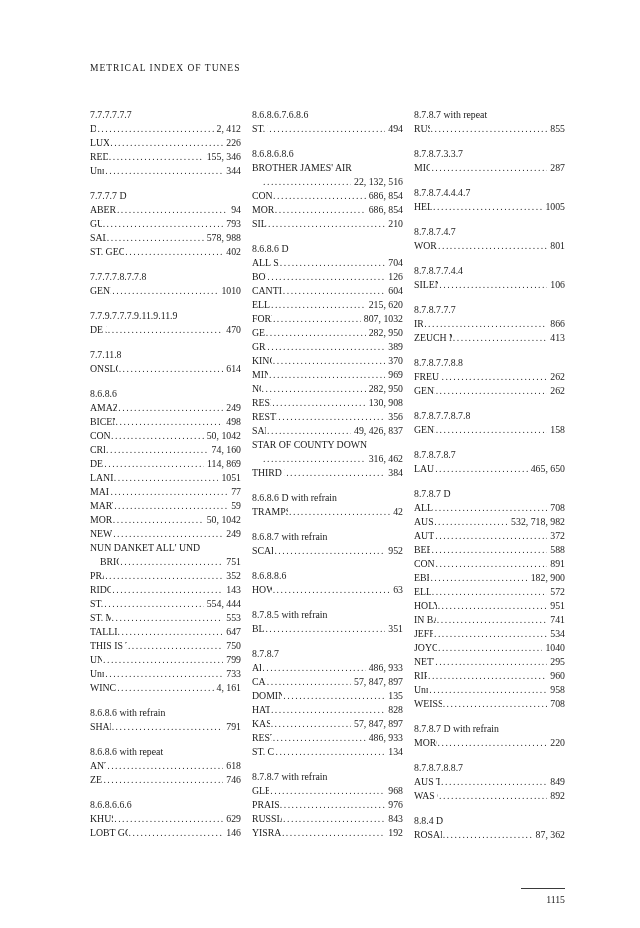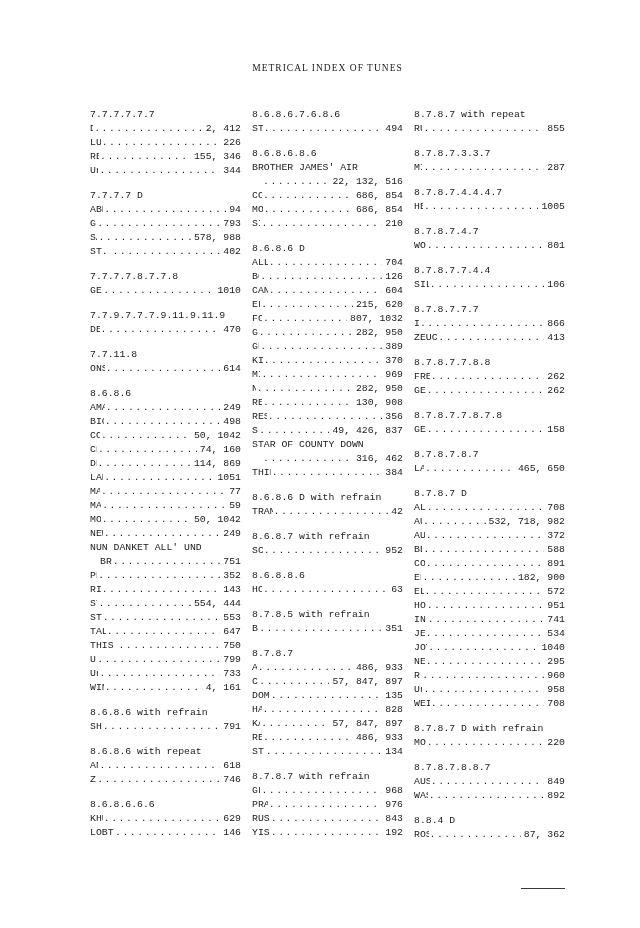--- a/index.html
+++ b/index.html
@@ -7,32 +7,32 @@
   body {
     width: 640px; height: 928px;
     position: relative;
     font-family: "Liberation Serif", serif;
     color: #1b1b1b;
     overflow: hidden;
   }
   .page-header {
     position: absolute;
     top: 63px; left: 90px; width: 475px;
-    text-align: center;
+    text-align: left;
     font-size: 9.5px;
     letter-spacing: 1px;
   }
   .columns {
     position: absolute;
     top: 108px; left: 90px; width: 475px;
     display: flex;
     gap: 11px;
   }
   .column { width: 151px; flex: 0 0 151px; }
-  .section { margin-bottom: 11px; font-family: Liberation Mono, monospace; }
+  .section { margin-bottom: 11px; }
   .meter { font-size: 9.8px; line-height: 14px; white-space: nowrap; }
   .row {
     display: flex;
     align-items: baseline;
     font-size: 9.8px;
     line-height: 14px;
   }
   .row .name { white-space: nowrap; overflow: hidden; }
   .row .leader {
     flex: 1 1 auto;
@@ -675,14 +675,15 @@
             <span class="name">ROSALIE MCMILLAN</span>
             <span class="leader"></span>
             <span class="pages">87, 362</span>
           </div>
         </div>
       </div>
   </div>
 
   <div class="footer">
     <div class="rule"></div>
+    <div class="pagenum">1115</div>
   </div>
 </div>
 
 </body></html>

